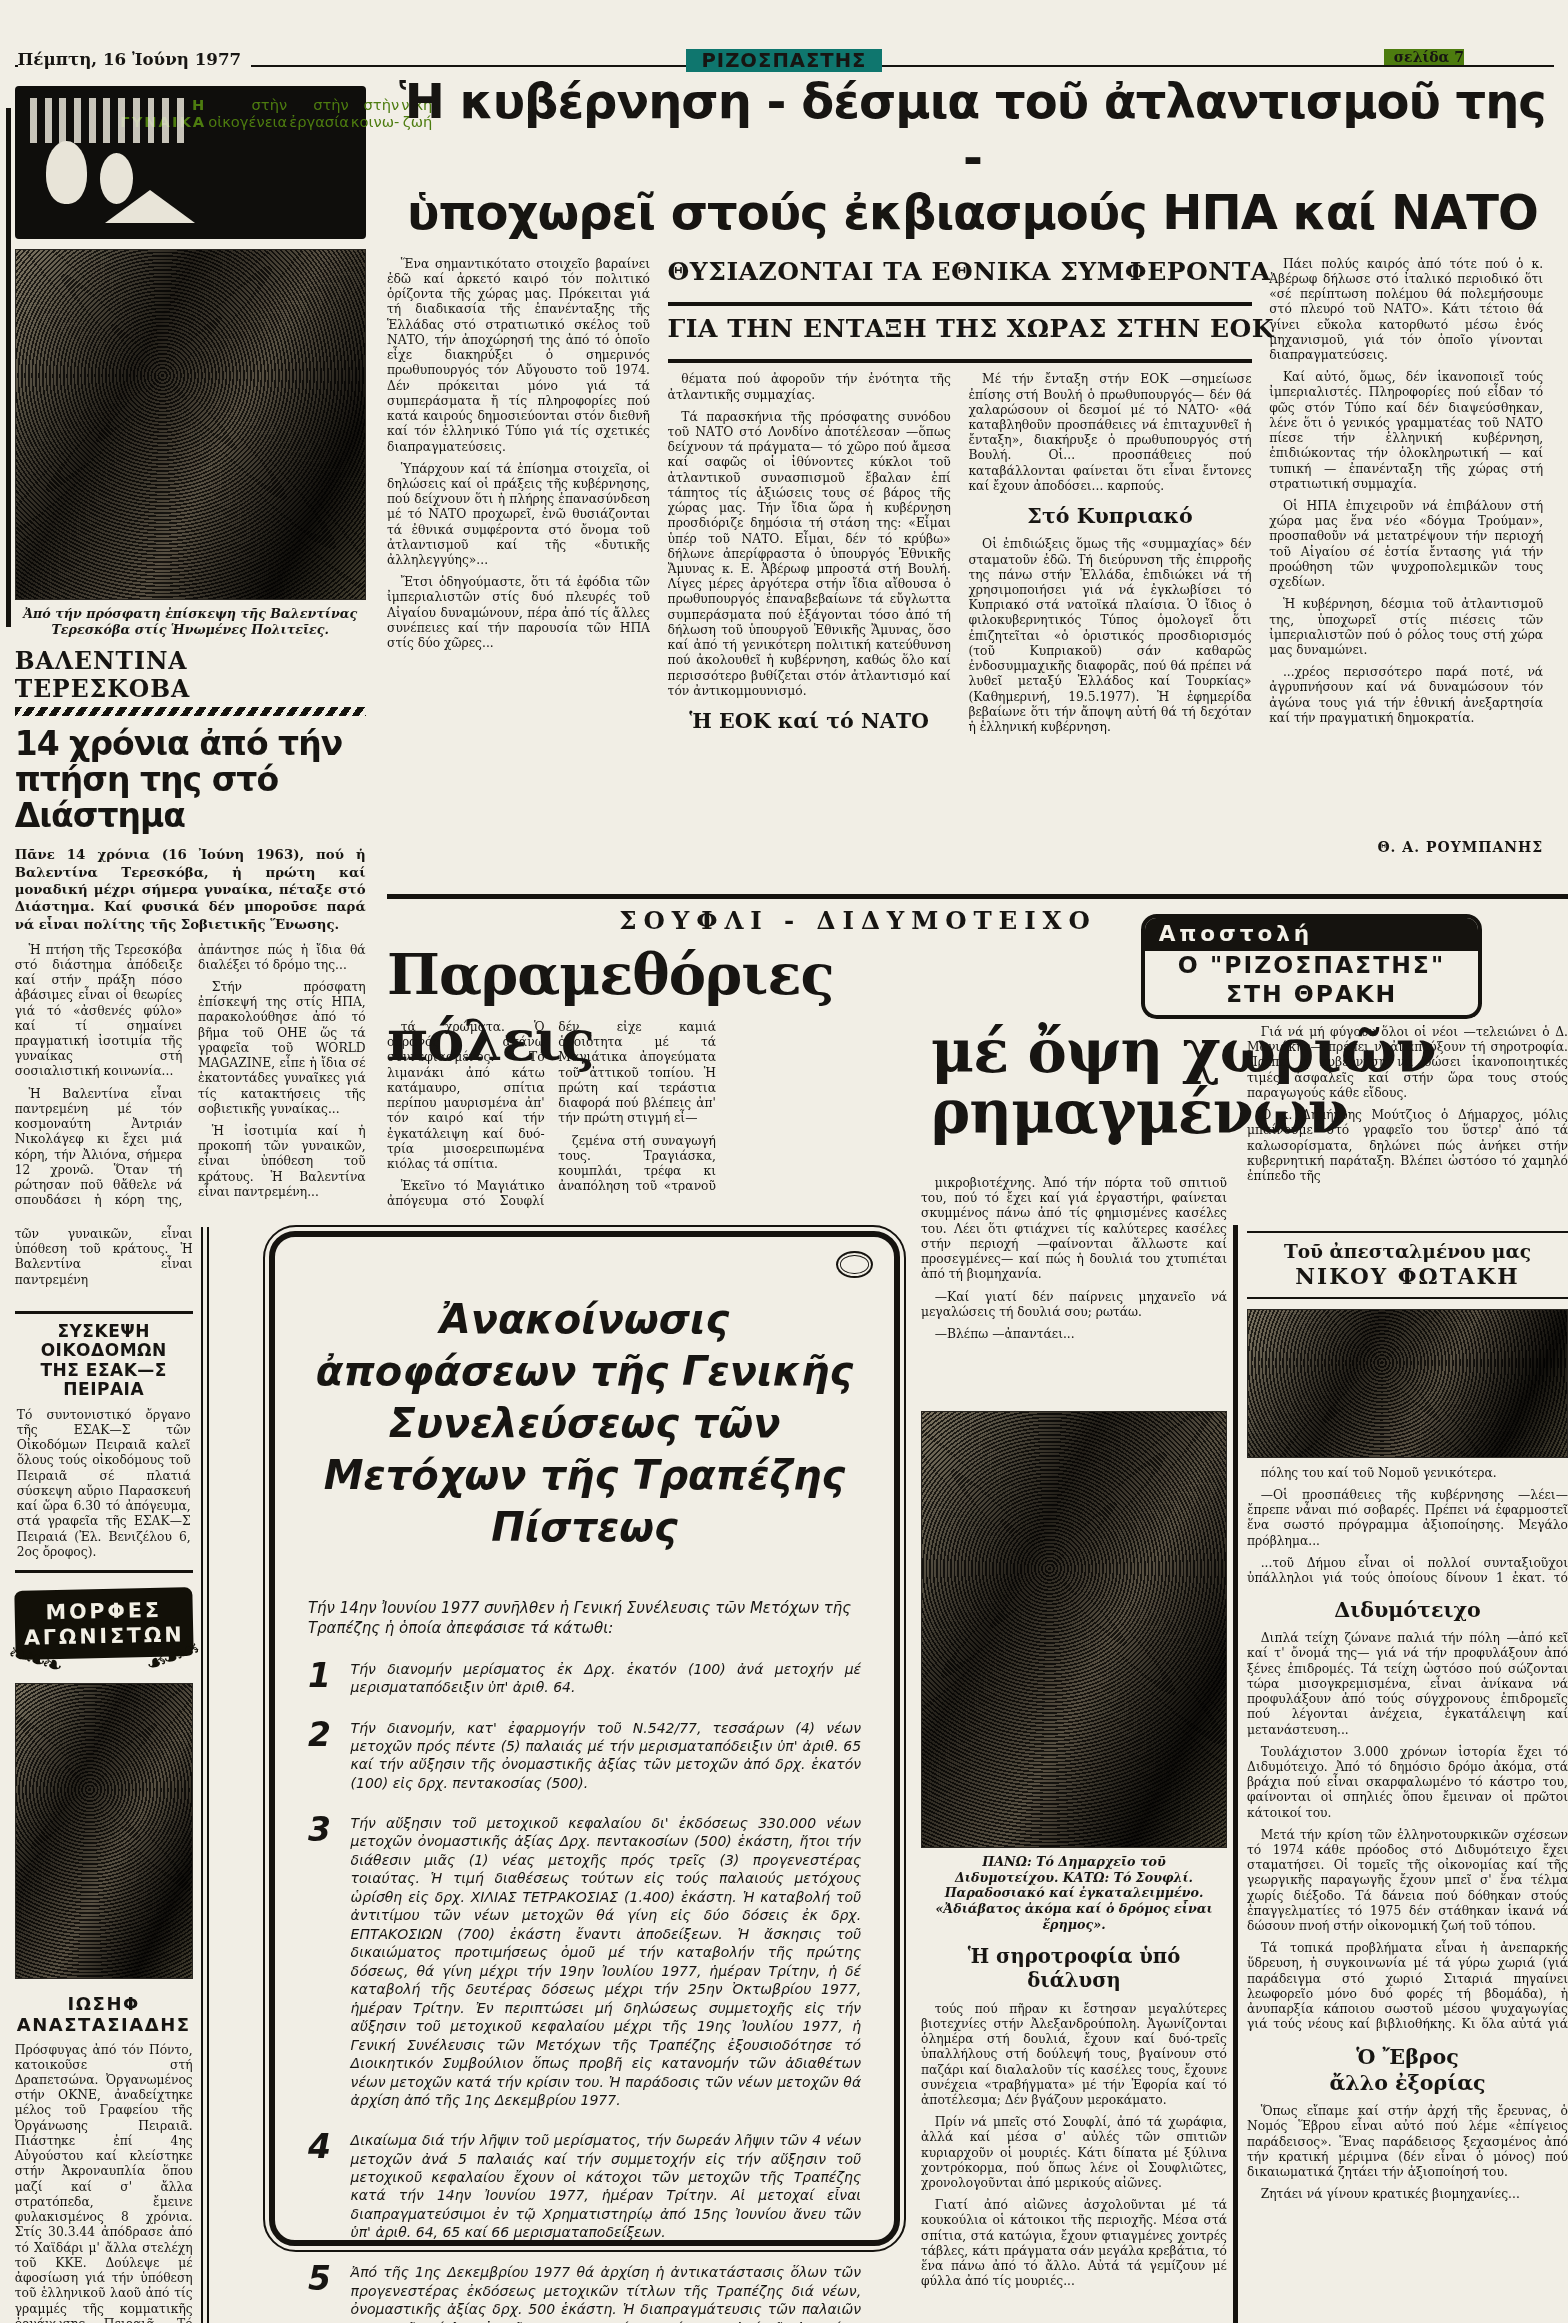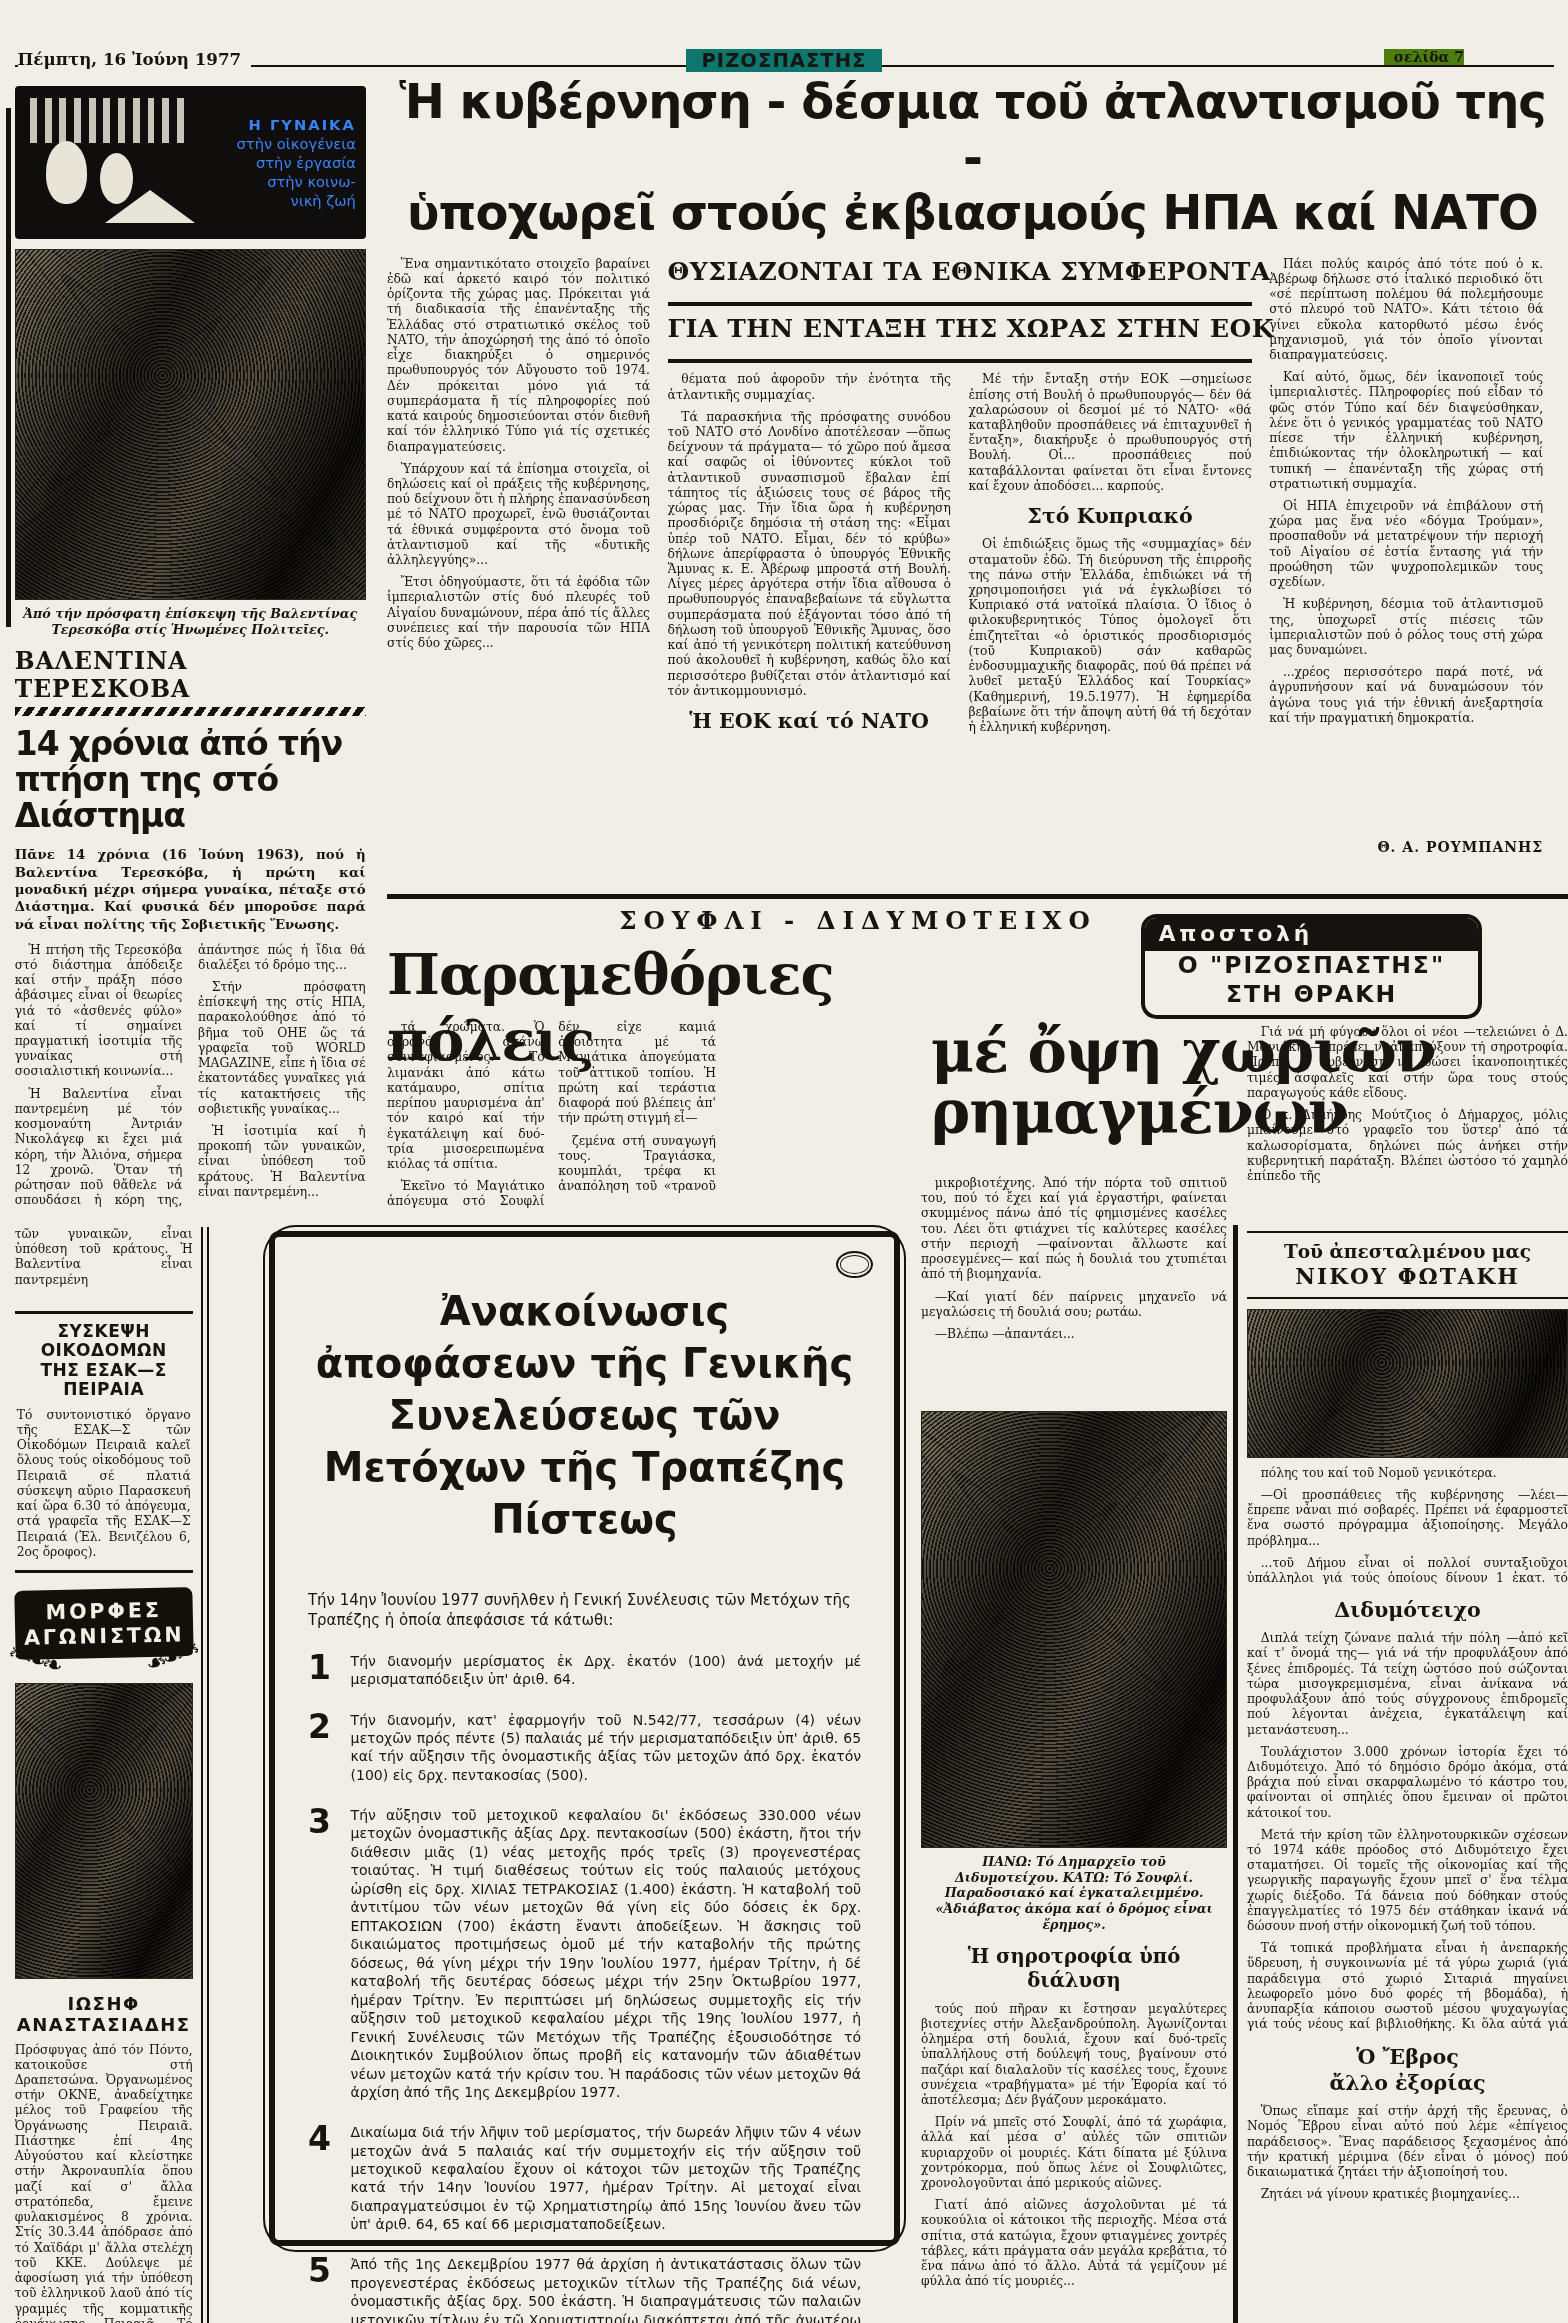--- a/index.html
+++ b/index.html
@@ -27,21 +27,21 @@
   
   #sidebar-top{left:14.7px;top:86px;width:351px;}
   .woman-banner{height:153px;background:#0f0e0c;border-radius:3.9px;display:flex;padding:9.8px;box-sizing:border-box;}
   .wb-art{width:52%;position:relative;overflow:hidden;}
   .wb-sky{position:absolute;left:5.9px;top:2px;width:90%;height:45px;
     background:repeating-linear-gradient(90deg,#e8e4d8 0 6.9px,transparent 6.9px 14.7px);opacity:.85;}
   .wb-face1{position:absolute;left:21.6px;top:45px;width:41px;height:63px;border-radius:50% 50% 45% 45%;background:#e8e4d8;}
   .wb-face2{position:absolute;left:76px;top:57px;width:33px;height:51px;border-radius:50%;background:#e8e4d8;}
   .wb-roof{position:absolute;right:2px;bottom:5.9px;width:0;height:0;
     border-left:45px solid transparent;border-right:45px solid transparent;border-bottom:33px solid #e8e4d8;}
-  .wb-text{width:48%;color:#3b82f6;text-align:right;display:flex;flex-direction:column;justify-content:center;gap:2px;}
+  .wb-text{width:48%;color:#4d7c0f;text-align:right;display:flex;justify-content:center;gap:2px;}
   .wb-line0{font-weight:bold;font-size:19.6px;letter-spacing:2px;}
   .wb-line{font-size:14.7px;}
   .photo{background:
     repeating-radial-gradient(circle at 42% 36%, rgba(20,18,14,.85) 0 1.6px, rgba(120,112,96,.35) 1.6px 3.5px),
     linear-gradient(118deg,#9a927e 0%,#2b2720 34%,#6b6354 58%,#14120e 82%,#55503f 100%);
     background-blend-mode:multiply;border:1px solid #2a2722;}
   #ph-tereshkova{height:349px;margin-top:9.8px;}
   .caption{font-style:italic;font-weight:bold;font-size:12.7px;text-align:center;padding:5.9px 7.8px 0;line-height:1.25;}
   .kicker-left{font-weight:bold;font-size:23.5px;letter-spacing:1px;margin-top:9.8px;}
   .hatch{height:8.8px;margin:3.9px 0 9.8px;
@@ -86,22 +86,22 @@
     overflow:hidden;background:#f1eee5;}
   .mission-tab{background:#15130f;color:#f4f1e8;font-weight:bold;font-size:21.6px;letter-spacing:3.9px;
     padding:2.9px 13.7px 4.9px;}
   .mission-l{font-weight:800;font-size:23.5px;letter-spacing:2px;text-align:center;line-height:1.25;}
   .th-hl2{position:absolute;left:544px;top:115px;width:588px;font-weight:800;font-size:59px;
     line-height:1.04;letter-spacing:-1px;font-family:"DejaVu Serif",serif;}
   #th-colsA{position:absolute;left:0px;top:114px;width:329px;height:196px;columns:2;column-gap:13.7px;overflow:hidden;}
 
   
   #bankbox-outer{left:263px;top:1225px;width:643px;height:1027px;border:2.9px solid #15130f;border-radius:33px;padding:3.9px;box-sizing:border-box;}
-  #bankbox{width:100%;height:100%;border:6.9px solid #15130f;border-radius:10px;box-sizing:border-box;
-    padding:9px 33px;position:relative;}
+  #bankbox{width:100%;height:100%;border:6.9px solid #15130f;border-radius:26px;box-sizing:border-box;
+    padding:17px 33px;position:relative;font-style:italic;}
   .bank-seal{position:absolute;right:21.6px;top:13.7px;width:33px;height:23.5px;border:2px solid #15130f;
     border-radius:50%;box-shadow:inset 0 0 0 2px #f1eee5, inset 0 0 0 2.9px #15130f;}
   .bank-title{font-weight:bold;font-size:40px;line-height:1.3;text-align:center;margin-top:39px;
     font-family:"DejaVu Sans",sans-serif;letter-spacing:0px;}
   .bank-intro{font-size:15px;line-height:1.35;margin-top:45px;font-family:"DejaVu Sans",sans-serif;}
   .bank-item{display:flex;gap:13.7px;margin-top:21.6px;font-family:"DejaVu Sans",sans-serif;}
   .bank-num{font-weight:800;font-size:33px;line-height:0.95;width:29px;flex:none;}
   .bank-text{font-size:14px;line-height:1.32;text-align:justify;}
   
   #midzone{left:921px;top:1176px;width:306px;}

